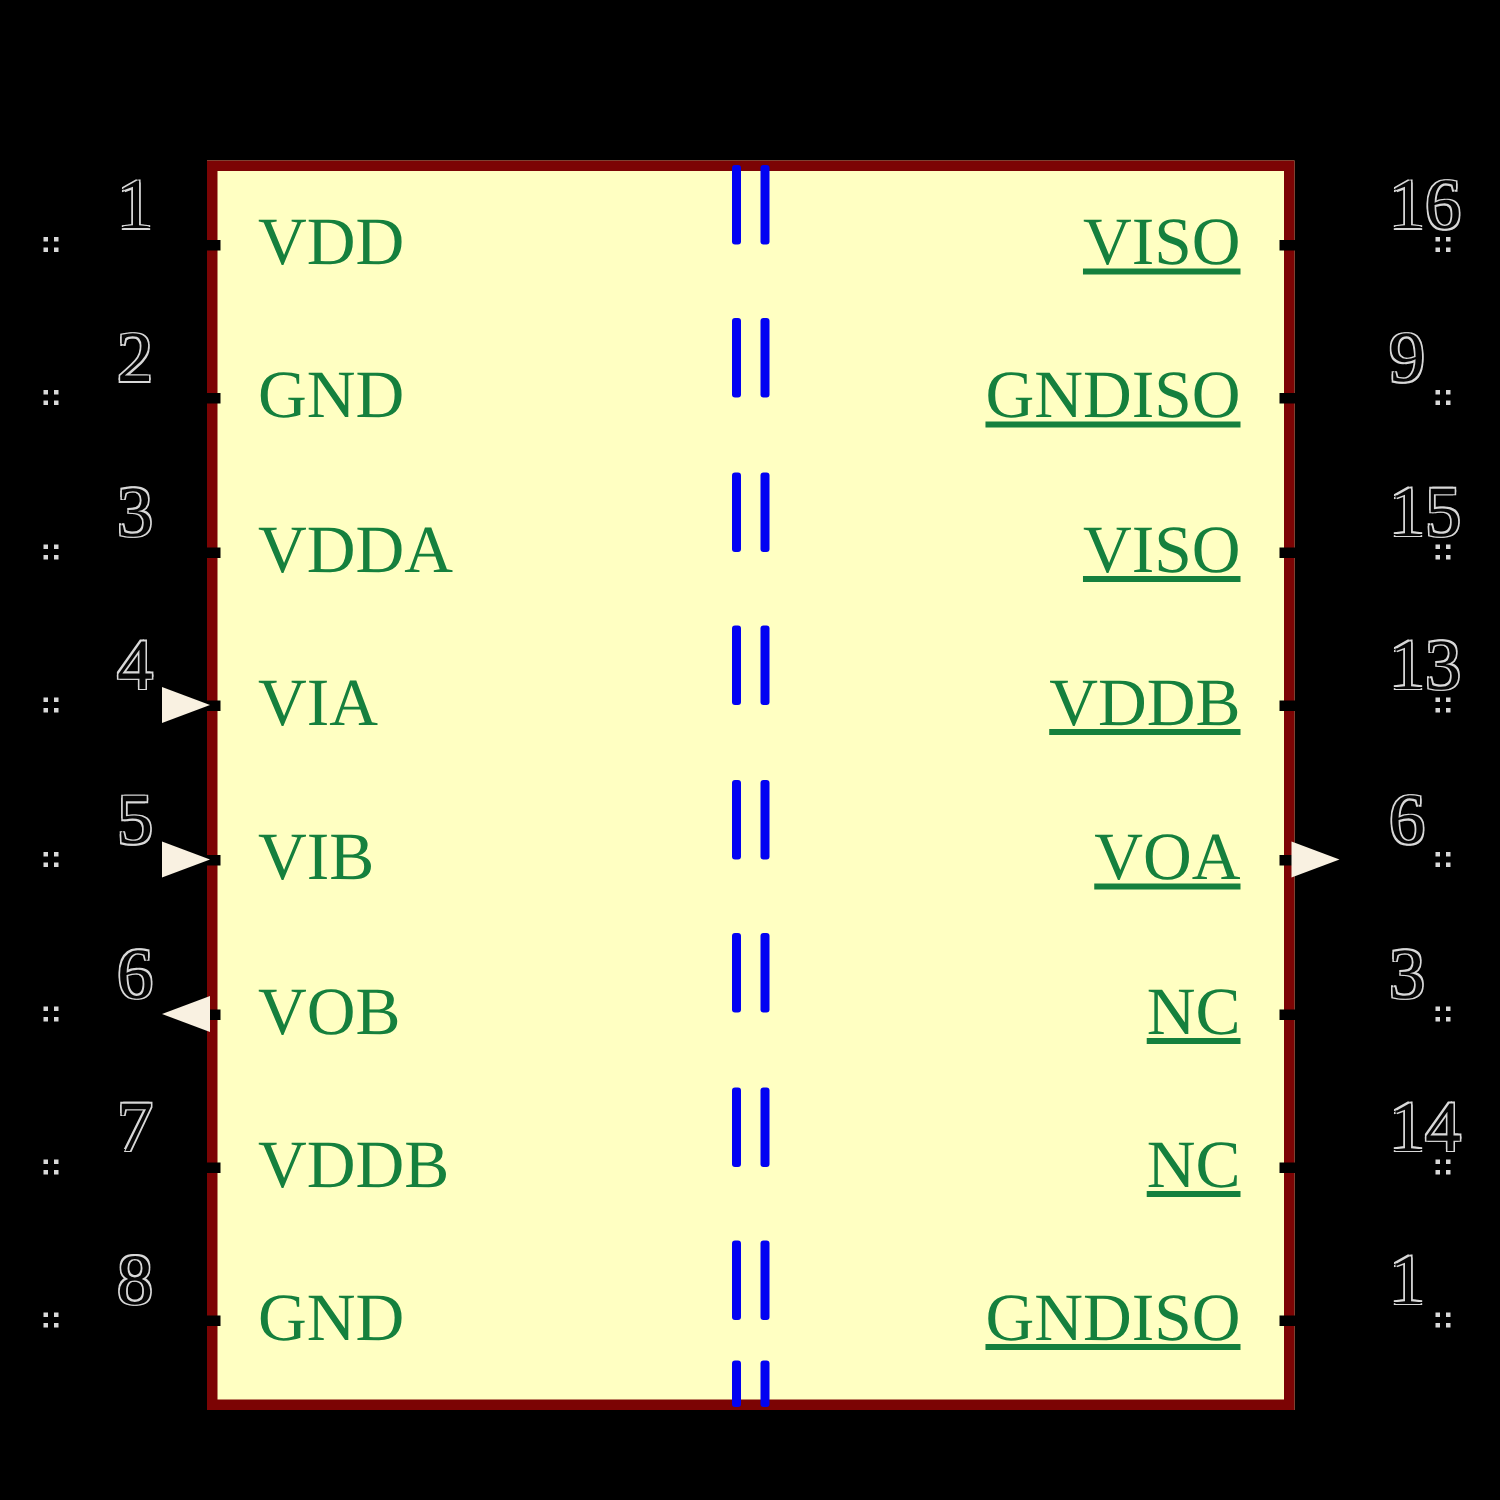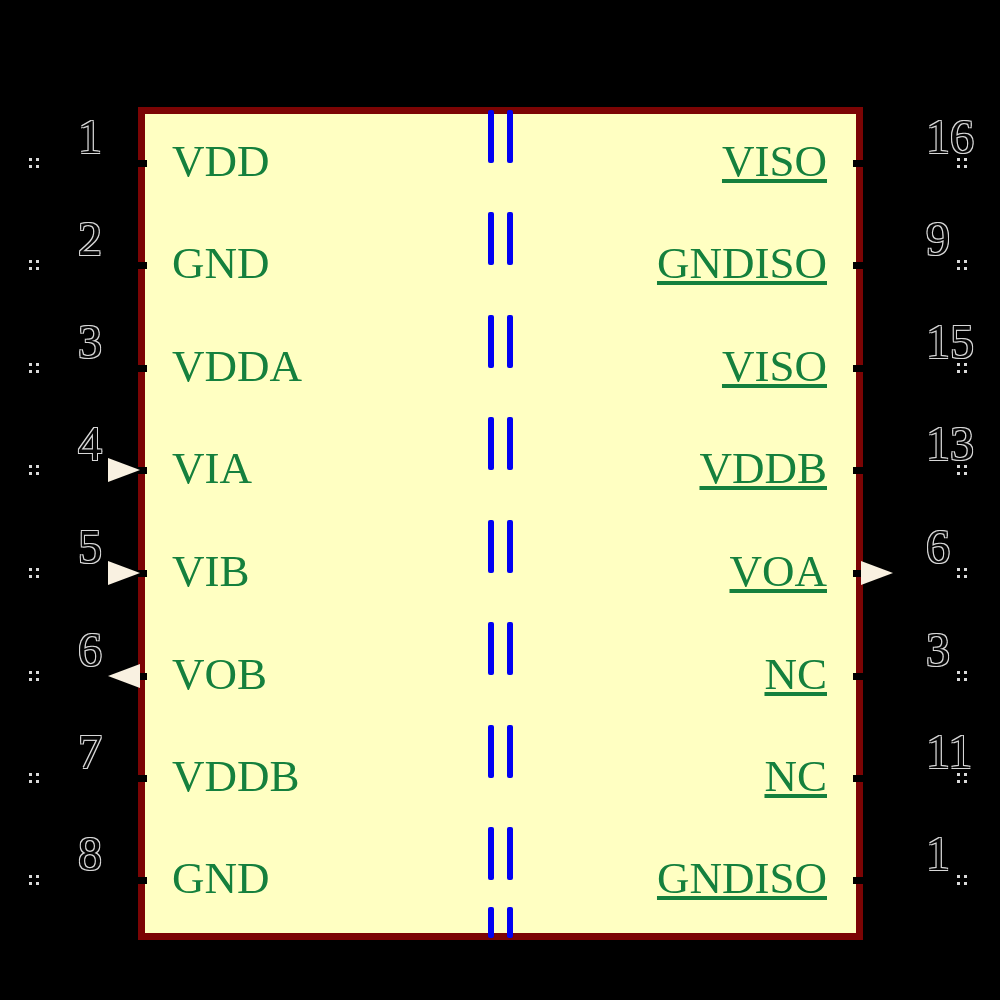--- a/index.html
+++ b/index.html
@@ -172,21 +172,21 @@
   </div>
   <div class="pin right r6">
     <div class="stub"></div>
     <div class="dots"></div>
     <div class="num">3</div>
     <div class="name">NC</div>
   </div>
   <div class="pin right r7">
     <div class="stub"></div>
     <div class="dots"></div>
-    <div class="num">11</div>
+    <div class="num">14</div>
     <div class="name">NC</div>
   </div>
   <div class="pin right r8">
     <div class="stub"></div>
     <div class="dots"></div>
     <div class="num">1</div>
     <div class="name">GNDISO</div>
   </div>
 
 </div>

